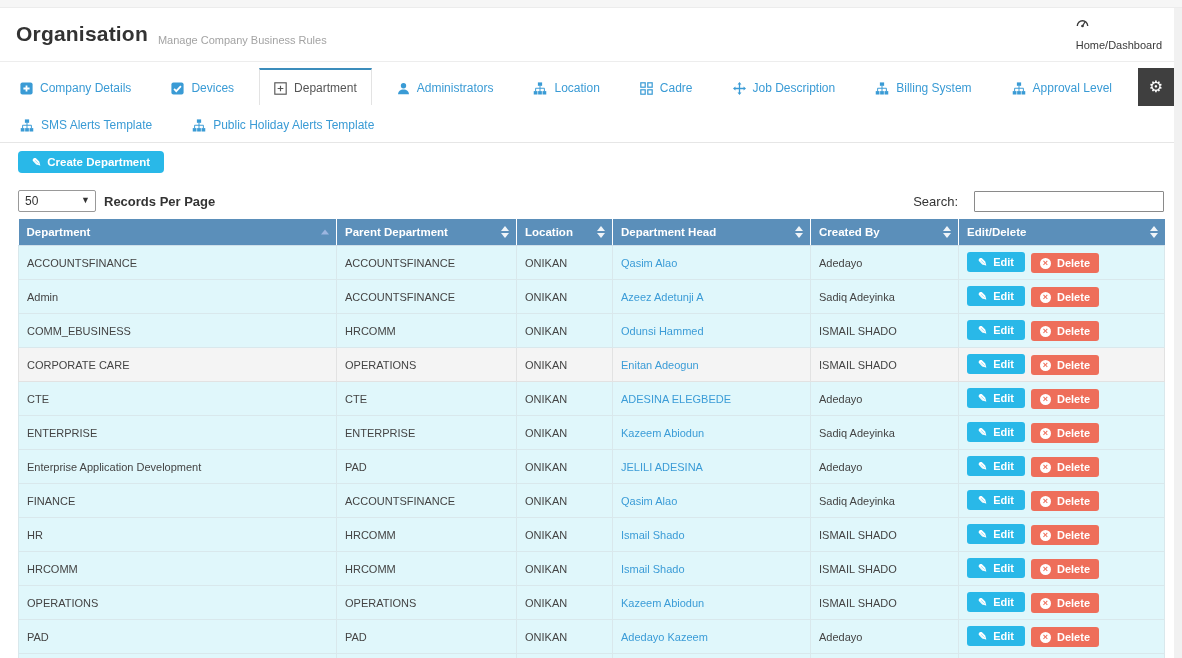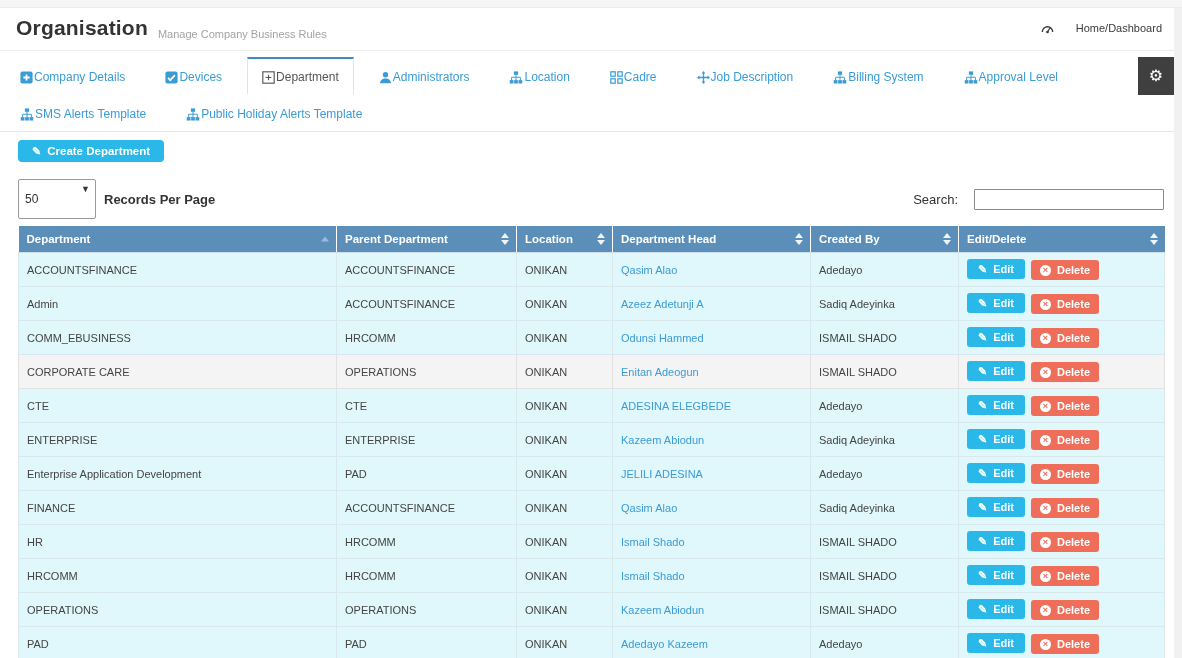--- a/index.html
+++ b/index.html
@@ -22,30 +22,30 @@
   }
   .top-strip{height:8px;background:#f6f6f6;border-bottom:1px solid #ececec;}
   
   .page-header{
     display:flex;justify-content:space-between;align-items:center;
     padding:8px 20px 10px 16px;border-bottom:1px solid #ededed;background:#fff;
   }
   .title-wrap{display:flex;align-items:flex-end;}
   .page-title{font-size:21px;font-weight:600;color:#333;letter-spacing:.2px;}
   .page-subtitle{font-size:11px;color:#a3a3a3;margin-left:10px;}
-  .breadcrumb{display:flex;align-items:flex-end;gap:22px;font-size:11px;color:#3a3a3a;}
+  .breadcrumb{display:flex;align-items:flex-start;gap:11px;font-size:11px;color:#3a3a3a;flex-direction:column;}
   .breadcrumb svg{display:block;}
   
   .tabs-outer{position:relative;margin-top:6px;background:#fff;}
   .tabs-bar{
     display:flex;flex-wrap:wrap;align-items:stretch;
     border-bottom:1px solid #e6e6e6;padding-right:48px;
   }
   .tab{
-    display:flex;align-items:center;gap:1px;
+    display:flex;align-items:center;gap:7px;
     padding:11px 14px 10px;margin:0 5px;
     font-size:12px;color:var(--tab-link);cursor:pointer;
     border-top:2px solid transparent;background:transparent;border-left:1px solid transparent;border-right:1px solid transparent;
     white-space:nowrap;
   }
   .tab .t-icon{display:flex;align-items:center;color:var(--tab-link);}
   .tab.active{
     color:#555;background:#fff;
     border-top:2px solid var(--active-tab-accent);
     border-left:1px solid #e3e3e3;border-right:1px solid #e3e3e3;
@@ -61,21 +61,21 @@
   .btn{
     display:inline-flex;align-items:center;gap:6px;border:none;cursor:pointer;
     color:#fff;font-weight:bold;font-family:inherit;border-radius:4px;
   }
   .create-btn{background:var(--create-button);font-size:11.5px;padding:5px 14px;}
   .pencil-glyph{font-size:11px;line-height:1;}
   .records-row{display:flex;align-items:center;margin-top:17px;}
   .select-wrap{position:relative;display:inline-block;}
   .select-wrap select{
     -webkit-appearance:none;appearance:none;
-    width:78px;height:40px;font-size:12px;font-family:inherit;color:#333;
+    width:78px;height:22px;font-size:12px;font-family:inherit;color:#333;
     border:1px solid #999;border-radius:2px;background:#fff;padding:0 18px 0 6px;
   }
   .select-caret{
     position:absolute;right:6px;top:5px;font-size:9px;color:#333;pointer-events:none;
   }
   .records-label{font-size:13px;color:#333;margin-left:8px;font-weight:bold;}
   .search-wrap{margin-left:auto;display:flex;align-items:center;gap:16px;}
   .search-label{font-size:13px;color:#333;}
   .search-wrap input{
     width:190px;height:21px;border:1px solid #8a8a8a;border-radius:1px;

